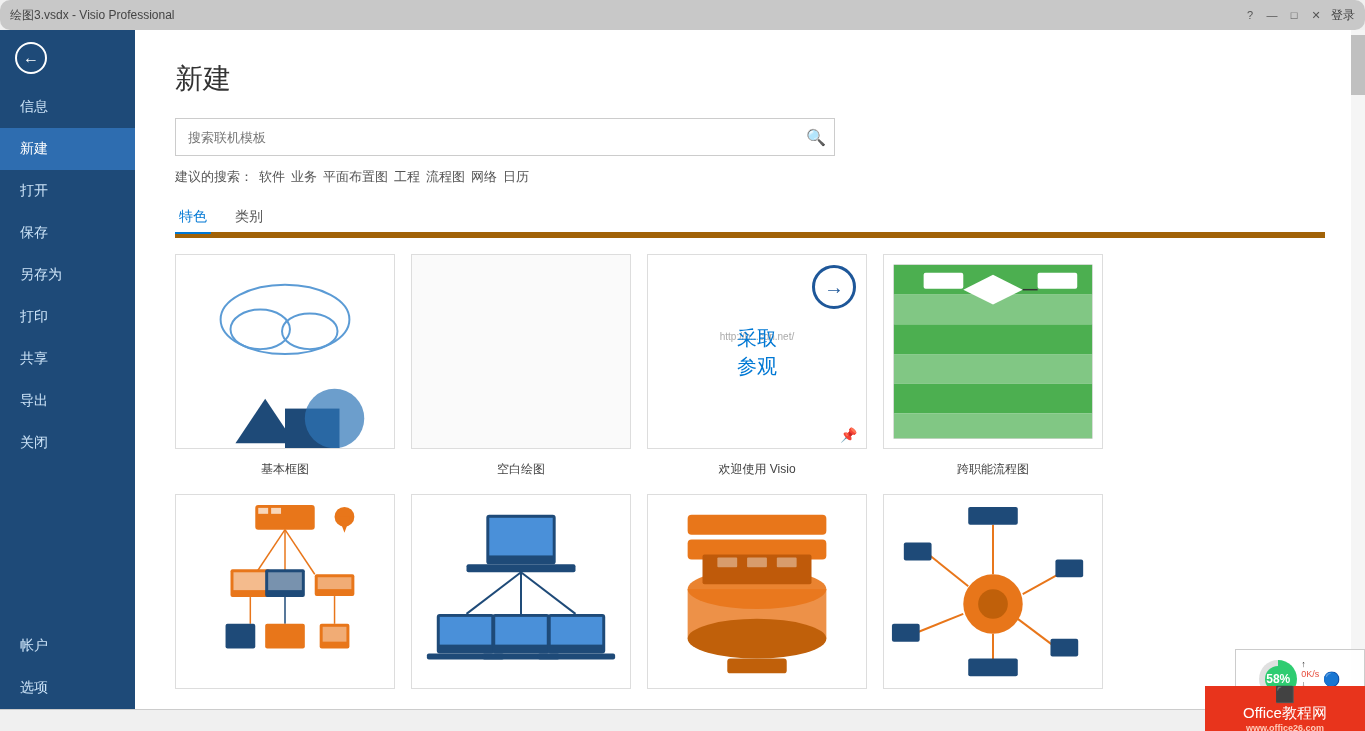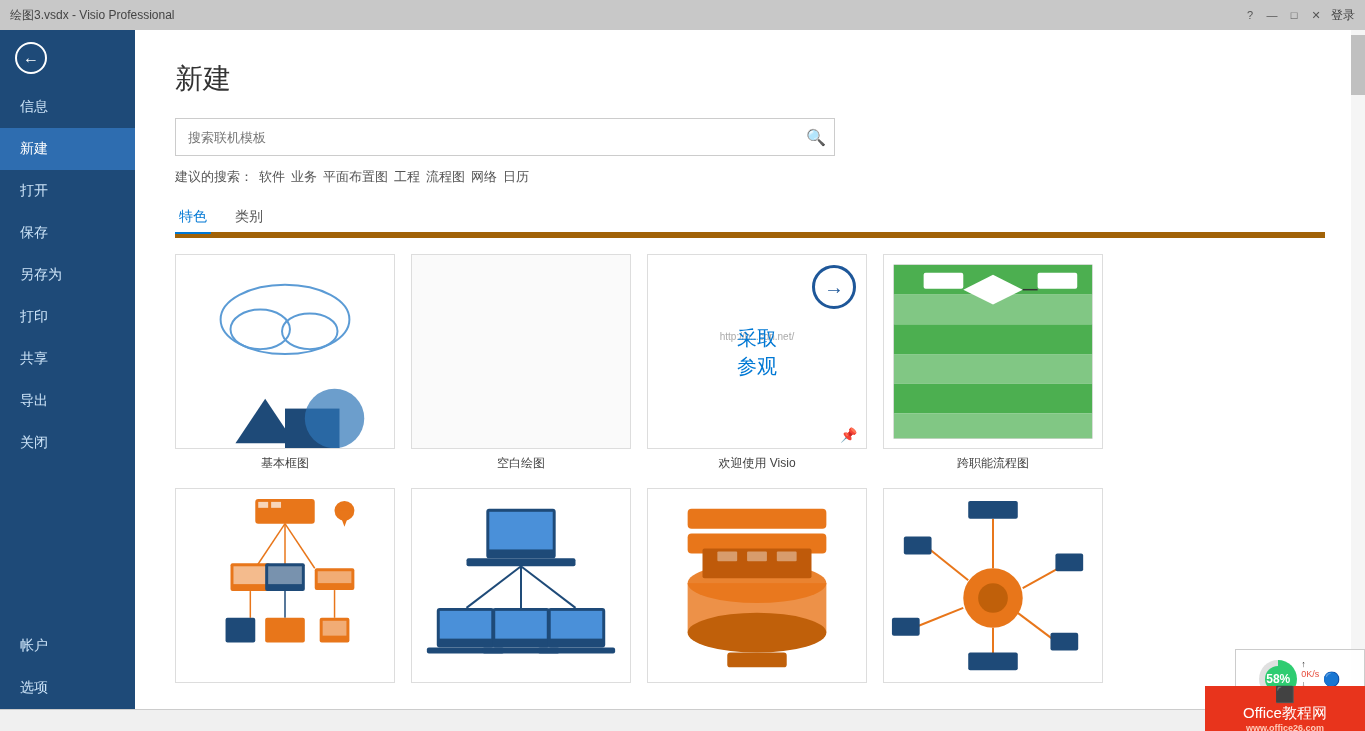--- a/index.html
+++ b/index.html
@@ -9,20 +9,21 @@
     .titlebar {
       height: 30px;
       background: #c8c8c8;
       display: flex;
       align-items: center;
       justify-content: space-between;
       padding: 0 10px;
       font-size: 12px;
       color: #444;
       flex-shrink: 0;
+      border-radius: 10px;
     }
     .titlebar-controls { display: flex; gap: 8px; align-items: center; }
     .titlebar-btn { width: 14px; height: 14px; display: flex; align-items: center; justify-content: center; cursor: pointer; font-size: 11px; color: #555; }
     .signin-btn { font-size: 12px; color: #444; cursor: pointer; }
 
     
     .main-container {
       display: flex;
       flex: 1;
       overflow: hidden;
@@ -177,21 +178,21 @@
       background: #fff;
       display: flex;
       align-items: center;
       justify-content: center;
       position: relative;
       overflow: hidden;
     }
     .template-name {
       font-size: 12px;
       color: #444;
-      margin-top: 6px;
+      margin-top: 12px;
       text-align: center;
     }
 
     
     .scroll-track {
       position: absolute;
       right: 0;
       top: 0;
       width: 14px;
       height: 100%;

